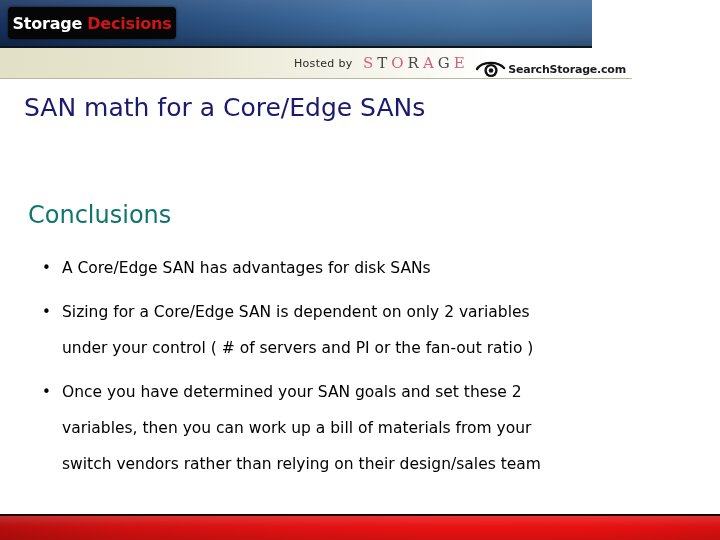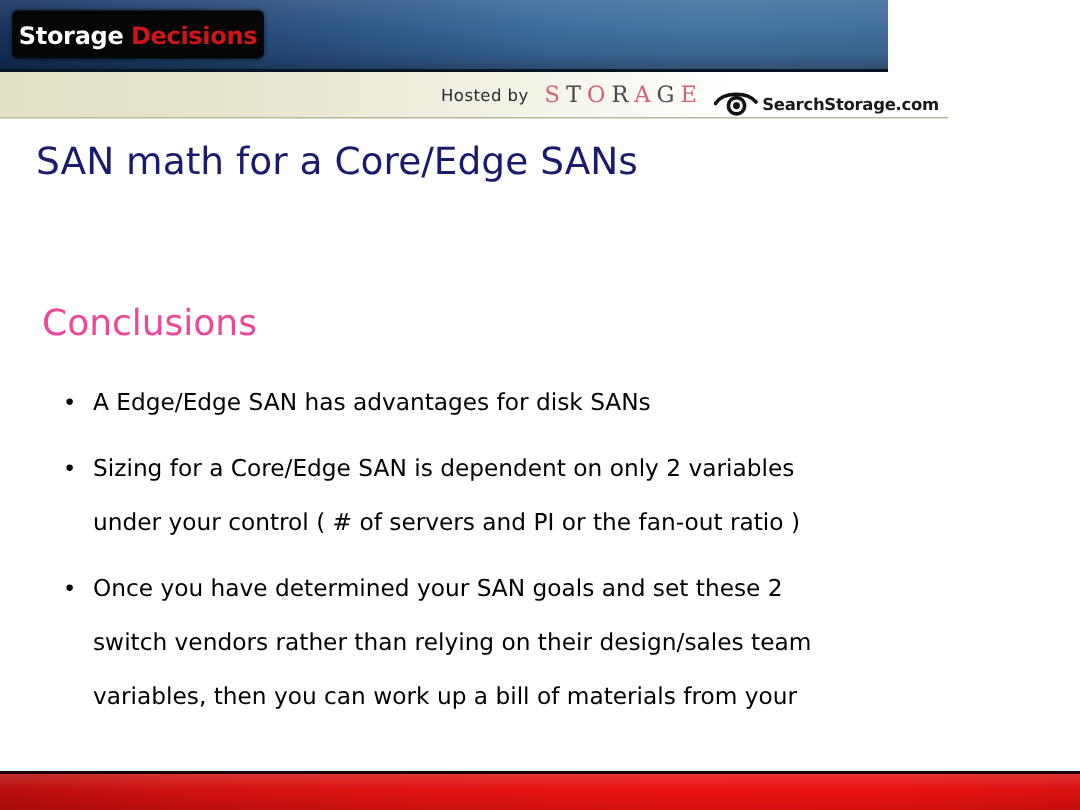--- a/index.html
+++ b/index.html
@@ -149,21 +149,21 @@
     position: absolute;
     left: 0;
     top: 200px;
     width: 720px;
   }
   .section-heading {
     margin: 0 0 20px 28px;
     font-family: "DejaVu Sans", "Liberation Sans", sans-serif;
     font-size: 24px;
     font-weight: normal;
-    color: #ec4899;
+    color: #0f766e;
     line-height: 30px;
   }
   .bullet-list {
     list-style: none;
     margin: 0;
     padding: 0;
   }
   .bullet-item {
     position: relative;
     margin: 0 0 8px 0;
@@ -252,32 +252,32 @@
 <div class="slide-title">SAN math for a Core/Edge SANs</div>
 
 <div class="body-area">
 
   <h2 class="section-heading">Conclusions</h2>
 
   <ul class="bullet-list">
 
     <li class="bullet-item">
       <span class="dot">•</span>
-      <span class="txt">A Edge/Edge SAN has advantages for disk SANs</span>
+      <span class="txt">A Core/Edge SAN has advantages for disk SANs</span>
     </li>
 
     <li class="bullet-item">
       <span class="dot">•</span>
       <span class="txt">Sizing for a Core/Edge SAN is dependent on only 2 variables</span>
       <span class="txt">under your control (  # of servers and PI or the fan-out ratio )</span>
     </li>
 
     <li class="bullet-item">
       <span class="dot">•</span>
       <span class="txt">Once you have determined your SAN goals and set these 2</span>
+      <span class="txt">variables, then you can work up a bill of materials from your</span>
       <span class="txt">switch vendors rather than relying on their design/sales team</span>
-      <span class="txt">variables, then you can work up a bill of materials from your</span>
     </li>
 
   </ul>
 </div>
 
 <div class="footer-red"></div>
 
 </body></html>

